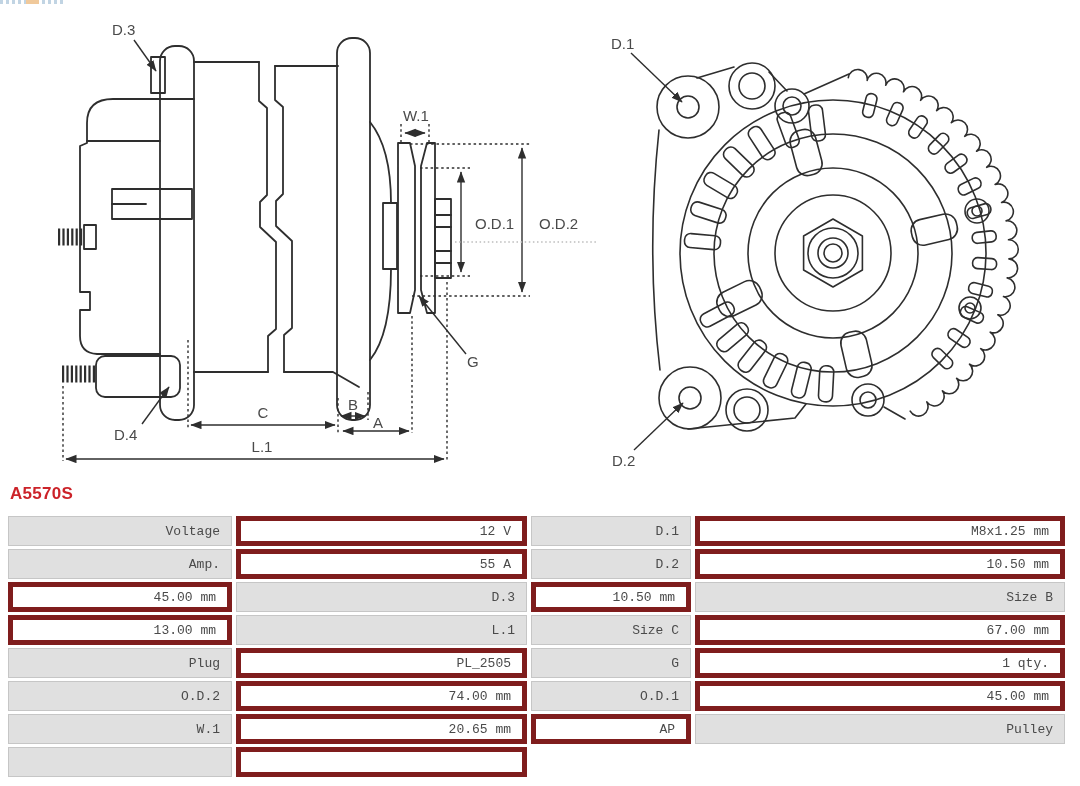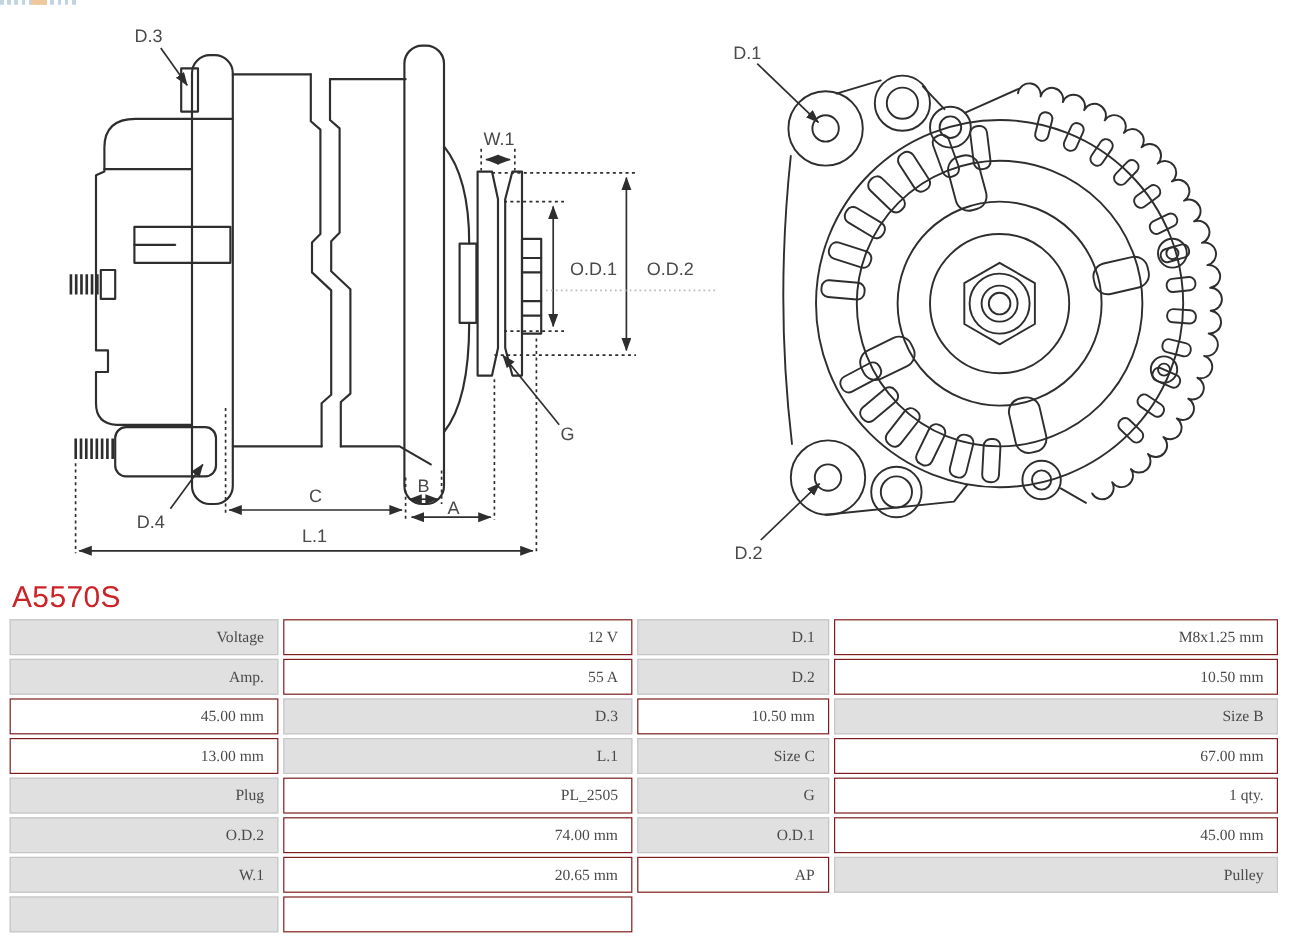--- a/index.html
+++ b/index.html
@@ -11,31 +11,31 @@
     background:repeating-linear-gradient(90deg,#b7cddf 0 3px,#ffffff 3px 6px);opacity:.85;}
   #logo-fragment .orange{position:absolute;left:26px;top:0;width:13px;height:4px;
     background:#eec08a;}
 
   
   #figure{position:absolute;left:0;top:0;width:1080px;height:480px;}
   #figure svg{display:block;}
   .dlabel{font-size:15px;fill:#4a4a4a;font-family:"Liberation Sans",sans-serif;}
 
   
-  #part-code{position:absolute;left:10px;top:484px;font-size:25px;font-weight:400;
+  #part-code{position:absolute;left:10px;top:484px;font-size:17px;font-weight:700;
     color:#cc2329;letter-spacing:.3px;}
 
   
   #spec-table{position:absolute;left:8px;top:516px;display:grid;
     grid-template-columns:224px 291px 160px 370px;column-gap:4px;row-gap:3px;}
   .cell{height:30px;box-sizing:border-box;display:flex;align-items:center;
     justify-content:flex-end;padding-right:11px;font-size:13px;color:#4a4a4a;
-    font-family:Liberation Serif, serif;}
+    font-family:Liberation Mono, monospace;}
   .cell.label{background:#e0e0e0;border:1px solid #c6c6c6;}
-  .cell.value{background:#ffffff;border:1px solid #7f1d1d;}
+  .cell.value{background:#ffffff;border:5px solid #7f1d1d;}
 </style>
 </head>
 <body>
 
 <div id="logo-fragment">
     <div class="orange"></div>
   </div>
 
 <div id="figure">
 <svg width="1080" height="480" viewBox="0 0 1080 480">

